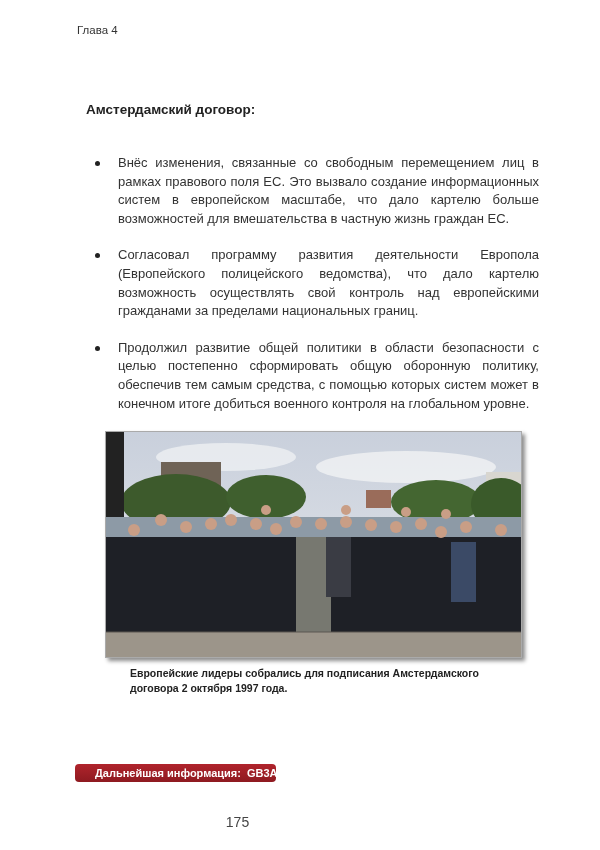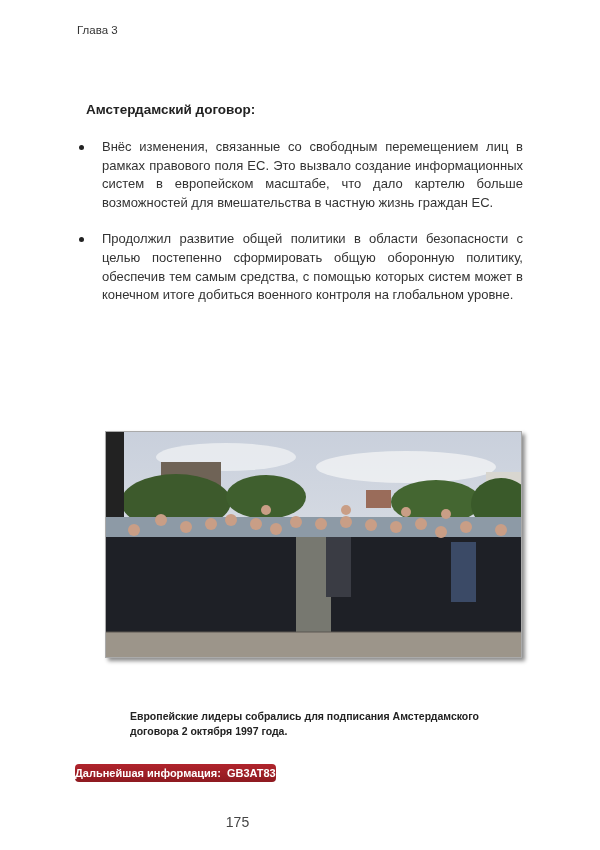--- a/index.html
+++ b/index.html
@@ -1,44 +1,48 @@
 <!DOCTYPE html>
 <html><head>
 <meta charset="utf-8">
 <style>
   html, body { margin:0; padding:0; background:#ffffff; }
   body { width:600px; height:850px; position:relative; overflow:hidden;
          font-family:"Liberation Sans", "DejaVu Sans", sans-serif; color:#2b2b2b; }
   .chapter { position:absolute; left:77px; top:24px; font-size:11.5px; color:#333; }
   .section-title { position:absolute; left:86px; top:102px; font-size:13.5px; font-weight:bold; color:#222; }
-  .bullets { position:absolute; left:77px; top:138px; width:446px; margin:0; padding:0; list-style:none; }
+  .bullets { position:absolute; left:77px; top:138px; width:446px; margin:16px; padding:0; list-style:none; }
   .bullet { position:relative; padding-left:25px; font-size:13px; line-height:18.6px;
             text-align:justify; margin-bottom:18px; color:#333; }
   .bullet-dot { position:absolute; left:2px; top:7px; width:5px; height:5px; border-radius:50%; background:#222; }
   .photo-wrap { position:absolute; left:105px; top:431px; width:415px; height:225px;
                 box-shadow: 3px 3px 4px rgba(0,0,0,0.45); border:1px solid #aaa; overflow:hidden; }
   .photo { width:100%; height:100%; display:block; }
   .caption { position:absolute; left:130px; top:666px; width:380px; font-size:10.5px; font-weight:bold;
-             line-height:15px; color:#222;margin-top:43px; }
+             line-height:15px; color:#222; }
   .info-badge { position:absolute; left:75px; top:764px; width:201px; height:18px; border-radius:4px;
                 background:linear-gradient(#b0242c,#8e1a20); color:#fff; font-size:11px; font-weight:bold;
-                line-height:18px; padding-left:0; box-sizing:border-box; white-space:pre; }
+                line-height:18px; padding-left:20px; box-sizing:border-box; white-space:pre; }
   .page-number { position:absolute; left:0; width:475px; text-align:center; top:814px; font-size:14px; color:#444; }
 </style>
 </head>
 <body>
 
-<div class="chapter">Глава 3</div>
+<div class="chapter">Глава 4</div>
 
 <div class="section-title">Амстердамский договор:</div>
 
 <ul class="bullets">
   <li class="bullet">
     <span class="bullet-dot"></span>
     <span>Внёс изменения, связанные со свободным перемещением лиц в рамках правового поля ЕС. Это вызвало создание информационных систем в европейском масштабе, что дало картелю больше возможностей для вмешательства в частную жизнь граждан ЕС.</span>
+  </li>
+  <li class="bullet">
+    <span class="bullet-dot"></span>
+    <span>Согласовал программу развития деятельности Европола (Европейского полицейского ведомства), что дало картелю возможность осуществлять свой контроль над европейскими гражданами за пределами национальных границ.</span>
   </li>
   <li class="bullet">
     <span class="bullet-dot"></span>
     <span>Продолжил развитие общей политики в области безопасности с целью постепенно сформировать общую оборонную политику, обеспечив тем самым средства, с помощью которых систем может в конечном итоге добиться военного контроля на глобальном уровне.</span>
   </li>
 </ul>
 
 <div class="photo-wrap">
   <svg class="photo" viewBox="0 0 415 225" preserveAspectRatio="none">
     <defs>

